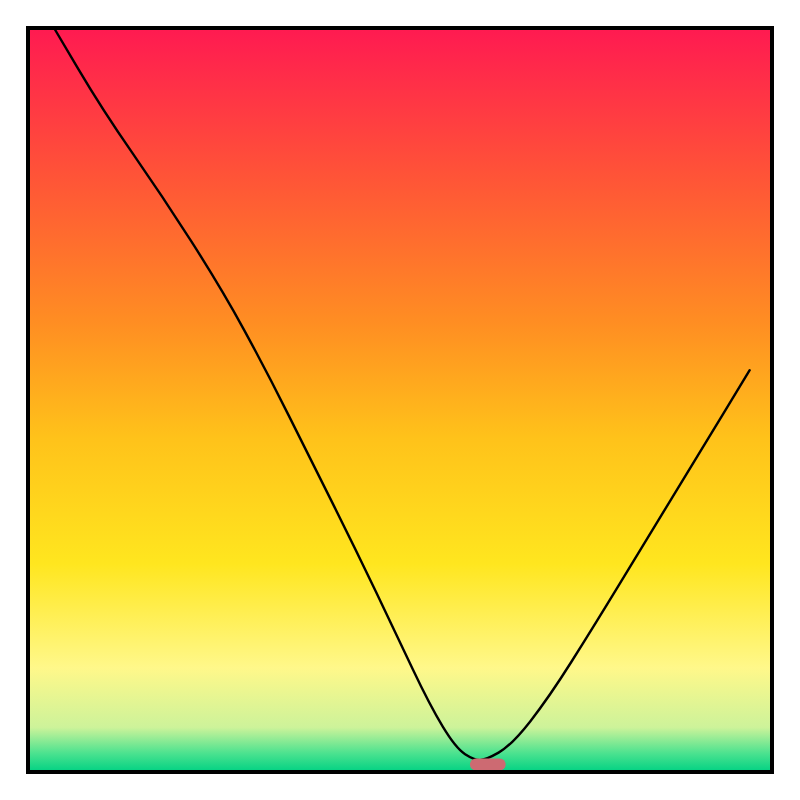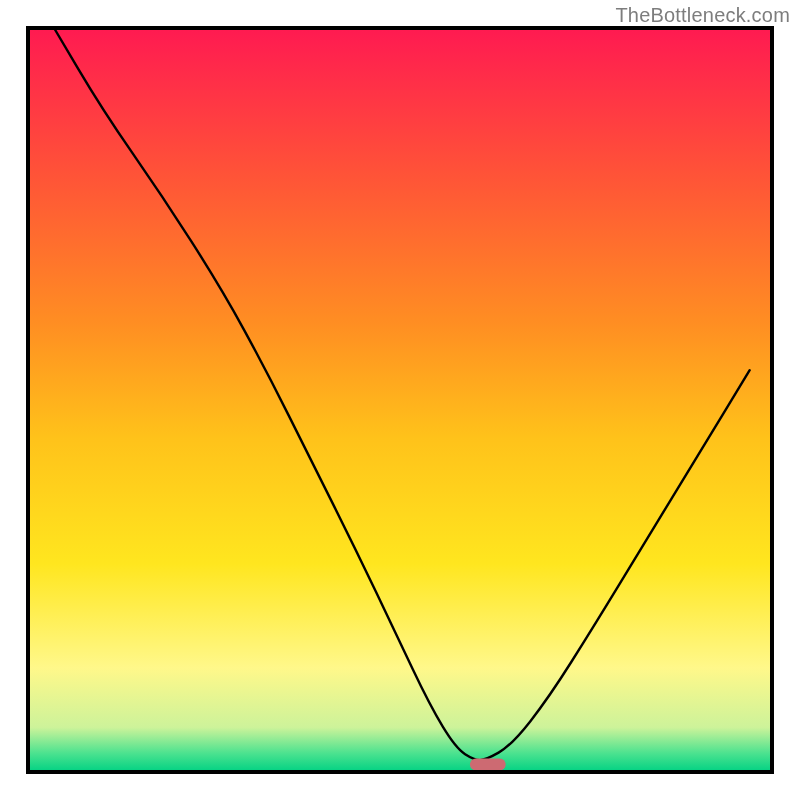--- a/index.html
+++ b/index.html
@@ -56,14 +56,13 @@
       <rect id="plot-bg" x="28" y="28" width="744" height="744" fill="url(#bg-grad)"></rect>
 
       <path id="curve-path" fill="none" stroke="#000000" stroke-width="2.4" stroke-linejoin="round" stroke-linecap="round" d="M 54.040000000000006 28 Q 54.040000000000006 28 78.22 68.91999999999999 Q 102.4 109.83999999999999 132.16 152.61999999999998 Q 161.92 195.39999999999998 191.68 241.89999999999998 Q 221.44 288.4 243.76000000000002 329.31999999999994 Q 266.08000000000004 370.23999999999995 288.40000000000003 414.88 Q 310.72 459.52000000000004 333.04 504.15999999999997 Q 355.36 548.8 375.82 591.5799999999999 Q 396.28 634.36 413.02 669.7 Q 429.76000000000005 705.0400000000001 442.78 726.616 Q 455.79999999999995 748.192 465.09999999999997 754.144 Q 474.4 760.096 479.98 760.096 Q 485.56 760.096 498.58000000000004 752.656 Q 511.6 745.216 530.2 721.408 Q 548.8 697.6 571.12 662.26 Q 593.44 626.92 619.48 584.14 Q 645.52 541.36 671.56 498.58 Q 697.6 455.79999999999995 723.64 413.02 T 749.68 370.23999999999995"></path>
 
       <rect id="min-marker" rx="5.952" ry="5.952" fill="#cd6a72" x="469.936" y="758.608" width="35.712" height="11.904"></rect>
 
       <rect x="28" y="28" width="744" height="744" fill="none" stroke="#000000" stroke-width="4"></rect>
     </g>
   </svg>
 
-  <div class="attribution">TheBottleneck.com</div>
 </div>
 
 </body></html>

